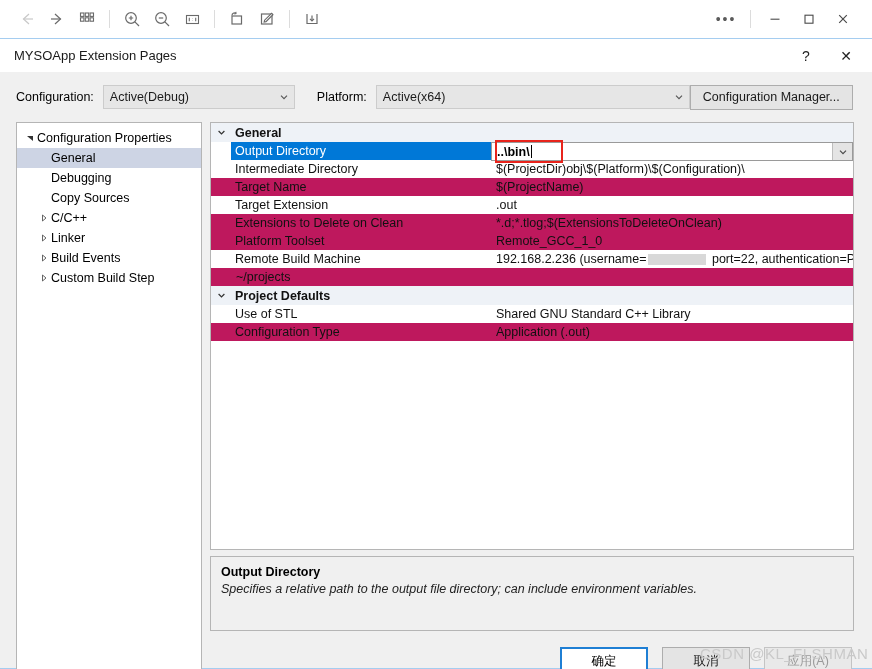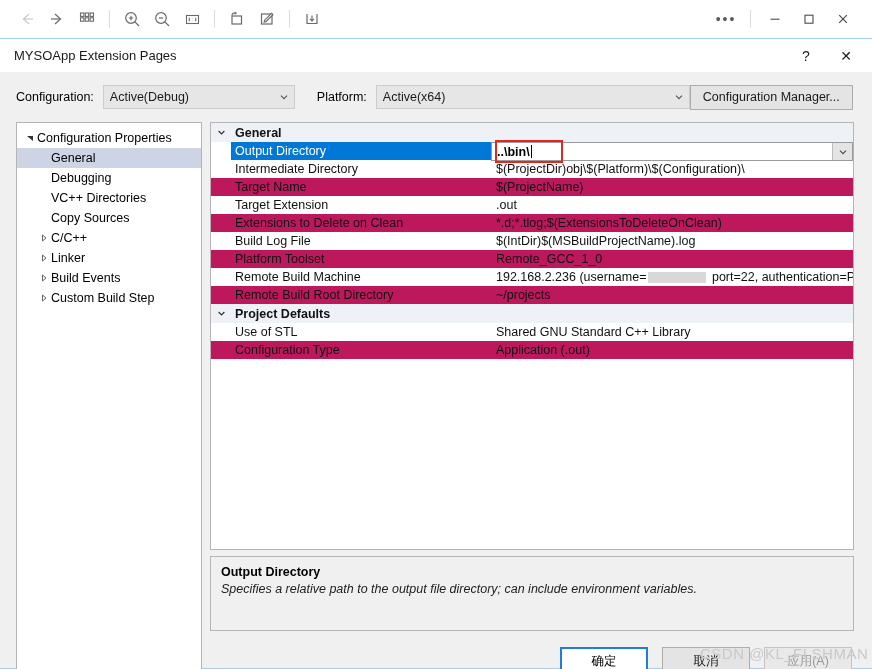--- a/index.html
+++ b/index.html
@@ -526,24 +526,20 @@
         <div class="tree-item lvl2 selected">
           <span class="tw"></span>
           <span>General</span>
         </div>
         <div class="tree-item lvl2">
           <span class="tw"></span>
           <span>Debugging</span>
         </div>
         <div class="tree-item lvl2">
           <span class="tw"></span>
-          <span>VC++ Directories</span>
-        </div>
-        <div class="tree-item lvl2">
-          <span class="tw"></span>
           <span>Copy Sources</span>
         </div>
         <div class="tree-item lvl2">
           <span class="tw">
             <svg width="8" height="8" viewBox="0 0 8 8" fill="none" stroke="#555" stroke-width="0.9">
               <path d="M2.5 1 L6 4 L2.5 7 Z"></path>
             </svg>
           </span>
           <span>C/C++</span>
         </div>
@@ -613,38 +609,32 @@
           <div class="grow">
             <span class="gtwist"></span>
             <span class="gname">Target Extension</span>
             <span class="gval">.out</span>
           </div>
           <div class="grow alt">
             <span class="gtwist"></span>
             <span class="gname">Extensions to Delete on Clean</span>
             <span class="gval">*.d;*.tlog;$(ExtensionsToDeleteOnClean)</span>
           </div>
-          <div class="grow">
-            <span class="gtwist"></span>
-            <span class="gname">Build Log File</span>
-            <span class="gval">$(IntDir)$(MSBuildProjectName).log</span>
-          </div>
           <div class="grow alt">
             <span class="gtwist"></span>
             <span class="gname">Platform Toolset</span>
             <span class="gval">Remote_GCC_1_0</span>
           </div>
           <div class="grow">
             <span class="gtwist"></span>
             <span class="gname">Remote Build Machine</span>
             <span class="gval"><span>192.168.2.236 (username=</span><span class="redact"></span><span> port=22, authentication=Pas</span></span>
           </div>
           <div class="grow alt">
             <span class="gtwist"></span>
-            <span class="gname">Remote Build Root Directory</span>
             <span class="gval">~/projects</span>
           </div>
           <div class="grow cat">
             <span class="gtwist">
               <svg width="9" height="9" viewBox="0 0 9 9" fill="none" stroke="#333" stroke-width="1.2">
                 <path d="M1.6 3 L4.5 6 L7.4 3"></path>
               </svg>
             </span>
             <span class="gname">Project Defaults</span>
           </div>

